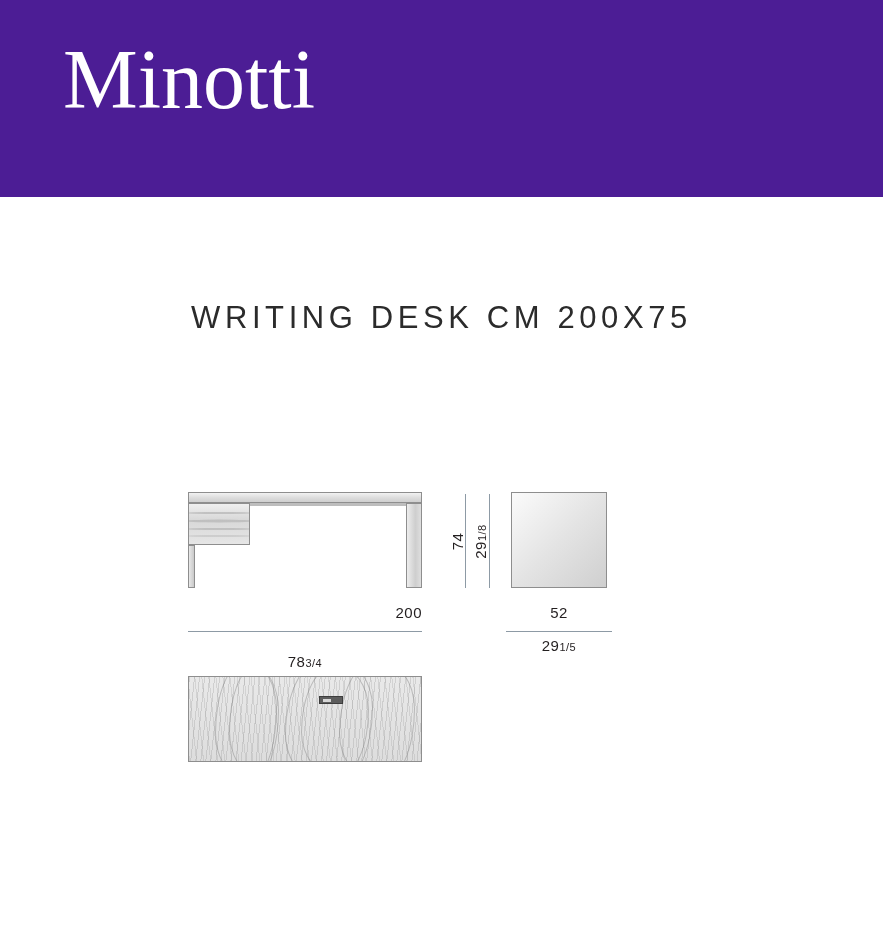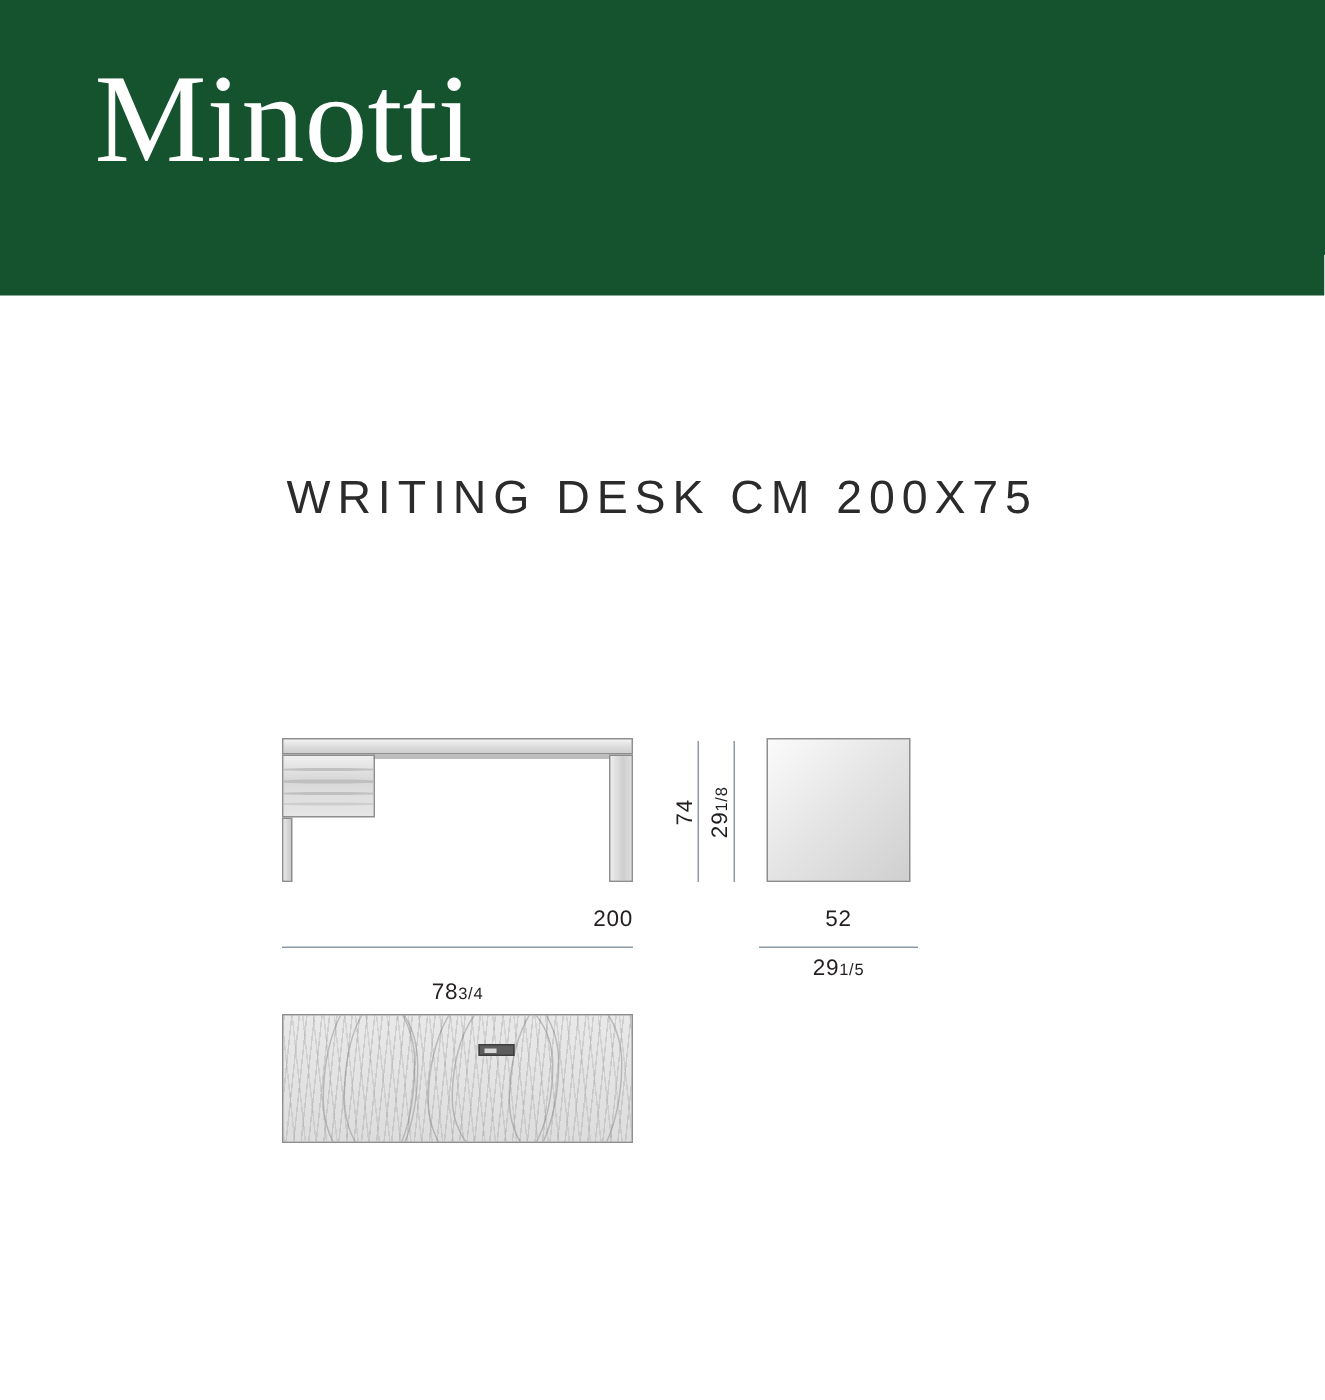--- a/index.html
+++ b/index.html
@@ -16,39 +16,39 @@
     position: relative;
   }
 
   
   .header-band {
     position: absolute;
     left: 0;
     top: 0;
     width: 883px;
     height: 197px;
-    background: #14532d;
+    background: #4c1d95;
   }
   .brand-logo {
     position: absolute;
     left: 63px;
     top: 34px;
     font-family: "Liberation Serif", serif;
     font-size: 84px;
     line-height: 92px;
     letter-spacing: 0px;
     color: #ffffff;
     font-weight: 400;
   }
 
   
   .page-title {
     position: absolute;
     left: 0;
-    top: 314px;
+    top: 300px;
     width: 883px;
     text-align: center;
     font-size: 31px;
     letter-spacing: 4.6px;
     color: #2b2b2b;
     font-weight: 400;
   }
 
   
   .drawing {

